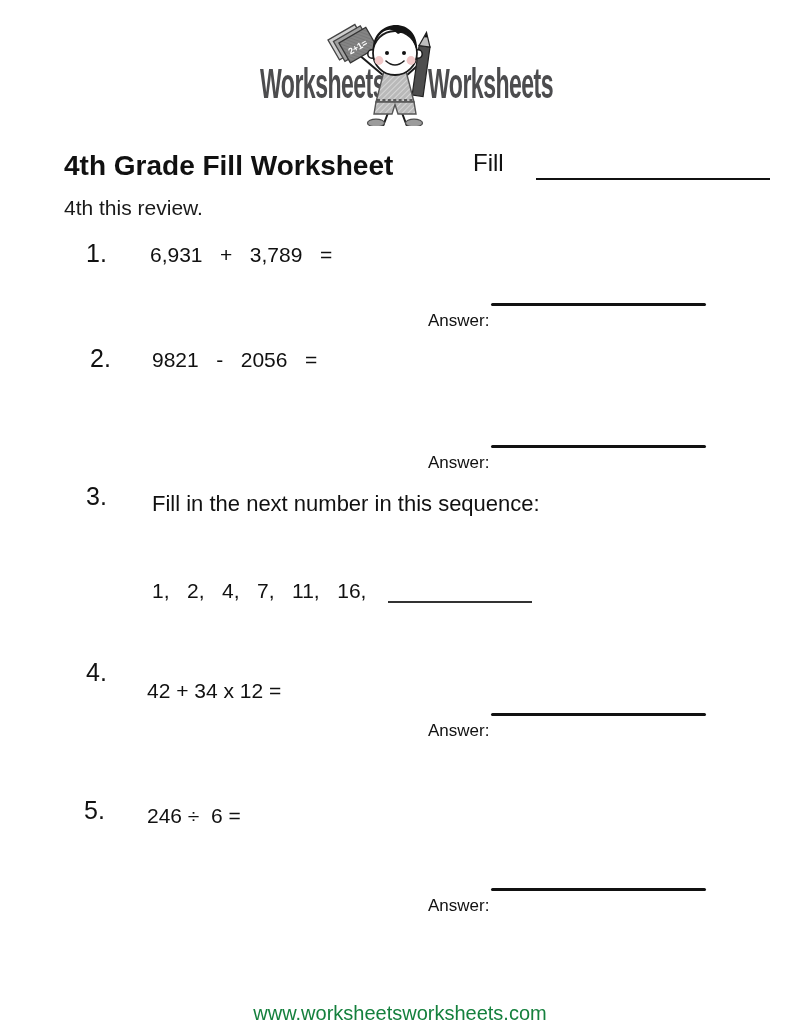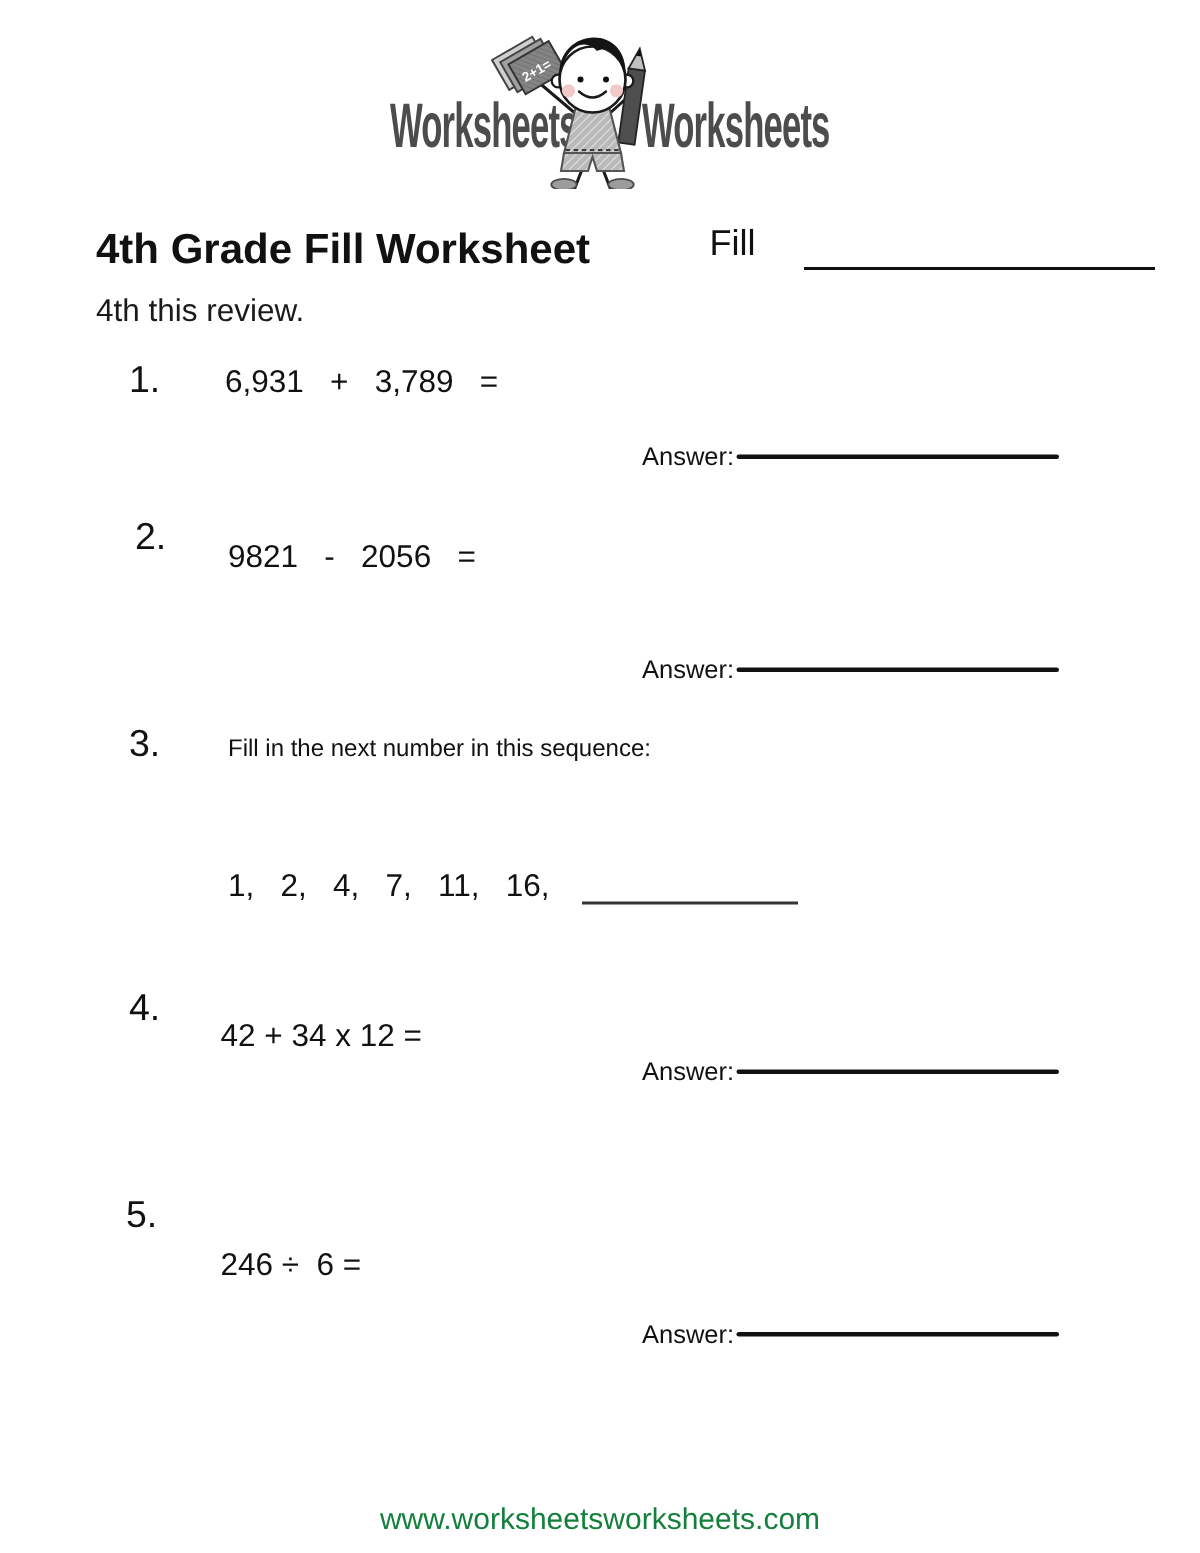--- a/index.html
+++ b/index.html
@@ -29,21 +29,21 @@
 
   
   .title    { left: 64px; top: 150px; font-size: 28px; color: #111; }
   .name-lbl { left: 473px; top: 149px; font-size: 24px; color: #111; }
   .name-line{ left: 536px; top: 178px; width: 234px; height: 2px; background: #111; }
   .subtitle { left: 64px; top: 196px; font-size: 21px; }
 
   .pnum { font-size: 25px; color: #111; }
   .ptext { font-size: 21px; white-space: pre; color: #111; }
 
-  .answer-lbl { font-size: 17px; color: #111; }
+  .answer-lbl { font-size: 17px; color: #111; margin-top: 16px; }
   .answer-line { height: 3px; background: #111; border-radius: 2px; }
   .blank-line { height: 2px; background: #333; }
 
   .footer {
     left: 0; right: 0; top: 1002px;
     text-align: center; font-size: 20px; color: #15803d;
   }
 </style>
 </head>
 <body>
@@ -107,32 +107,32 @@
 <div class="abs name-lbl">Fill</div>
 <div class="abs name-line"></div>
 <div class="abs subtitle">4th this review.</div>
 
 <div class="abs pnum" style="left:86px; top:239px;">1.</div>
 <div class="abs ptext" style="left:150px; top:243px;text-align:right;">6,931   +   3,789   =</div>
 <div class="abs answer-lbl" style="left:428px; top:295px;">Answer:</div>
 <div class="abs answer-line" style="left:491px; top:303px; width:215px;"></div>
 
 <div class="abs pnum" style="left:90px; top:344px;">2.</div>
-<div class="abs ptext" style="left:152px; top:360px;">9821   -   2056   =</div>
+<div class="abs ptext" style="left:152px; top:348px;">9821   -   2056   =</div>
 <div class="abs answer-lbl" style="left:428px; top:437px;">Answer:</div>
 <div class="abs answer-line" style="left:491px; top:445px; width:215px;"></div>
 
 <div class="abs pnum" style="left:86px; top:482px;">3.</div>
-<div class="abs ptext" style="left:152px; top:491px; font-size:16px;">Fill in the next number in this sequence:</div>
+<div class="abs ptext" style="left:152px; top:491px; font-size:22px;">Fill in the next number in this sequence:</div>
 <div class="abs ptext" style="left:152px; top:579px;">1,   2,   4,   7,   11,   16,</div>
 <div class="abs blank-line" style="left:388px; top:601px; width:144px;"></div>
 
 <div class="abs pnum" style="left:86px; top:658px;">4.</div>
 <div class="abs ptext" style="left:147px; top:679px;">42 + 34 x 12 =</div>
 <div class="abs answer-lbl" style="left:428px; top:705px;">Answer:</div>
 <div class="abs answer-line" style="left:491px; top:713px; width:215px;"></div>
 
 <div class="abs pnum" style="left:84px; top:796px;">5.</div>
-<div class="abs ptext" style="left:147px; top:804px;margin-top:28px;">246 ÷  6 =</div>
+<div class="abs ptext" style="left:147px; top:804px;">246 ÷  6 =</div>
 <div class="abs answer-lbl" style="left:428px; top:880px;">Answer:</div>
 <div class="abs answer-line" style="left:491px; top:888px; width:215px;"></div>
 
 <div class="abs footer">www.worksheetsworksheets.com</div>
 
 </body></html>

